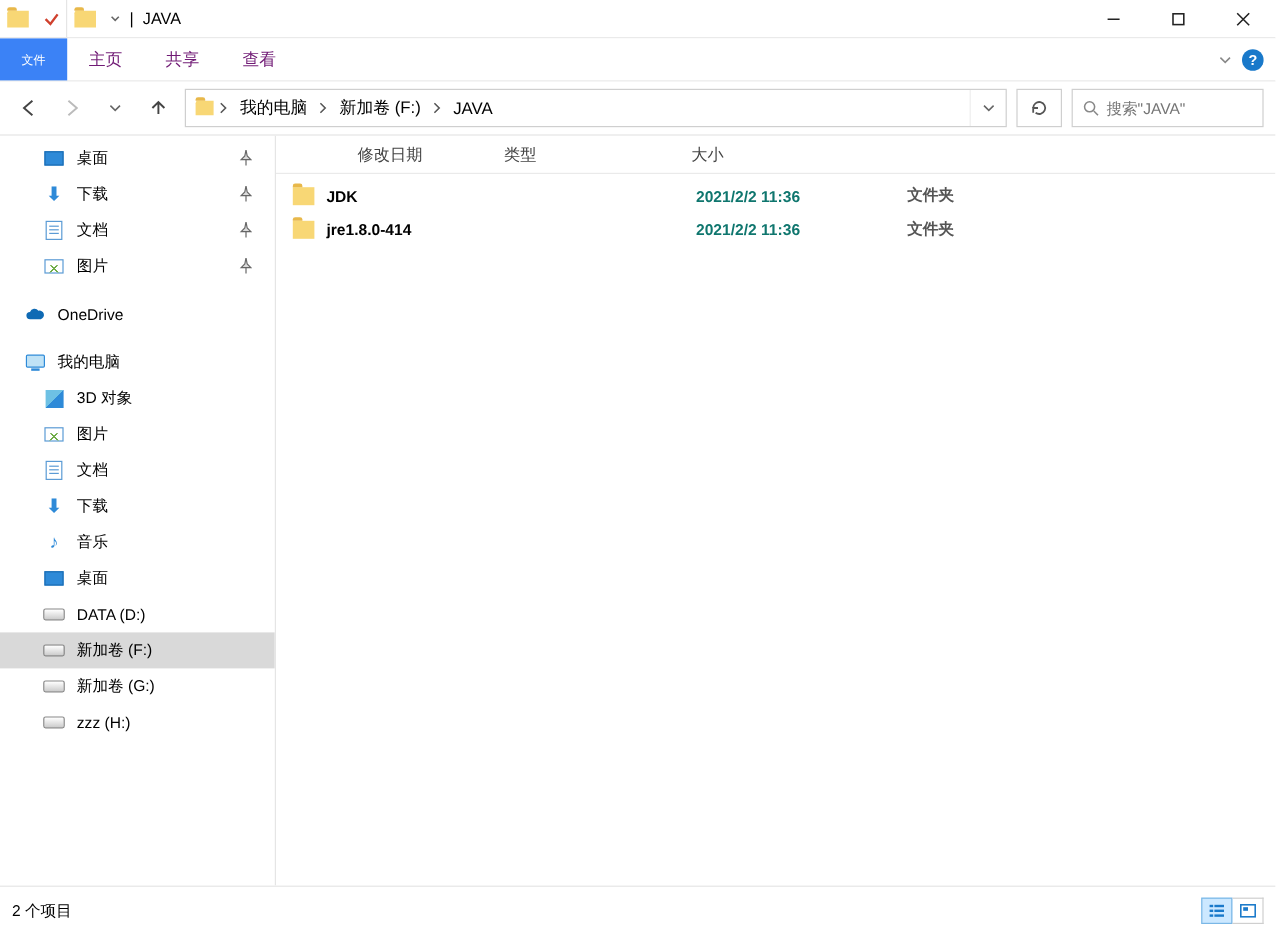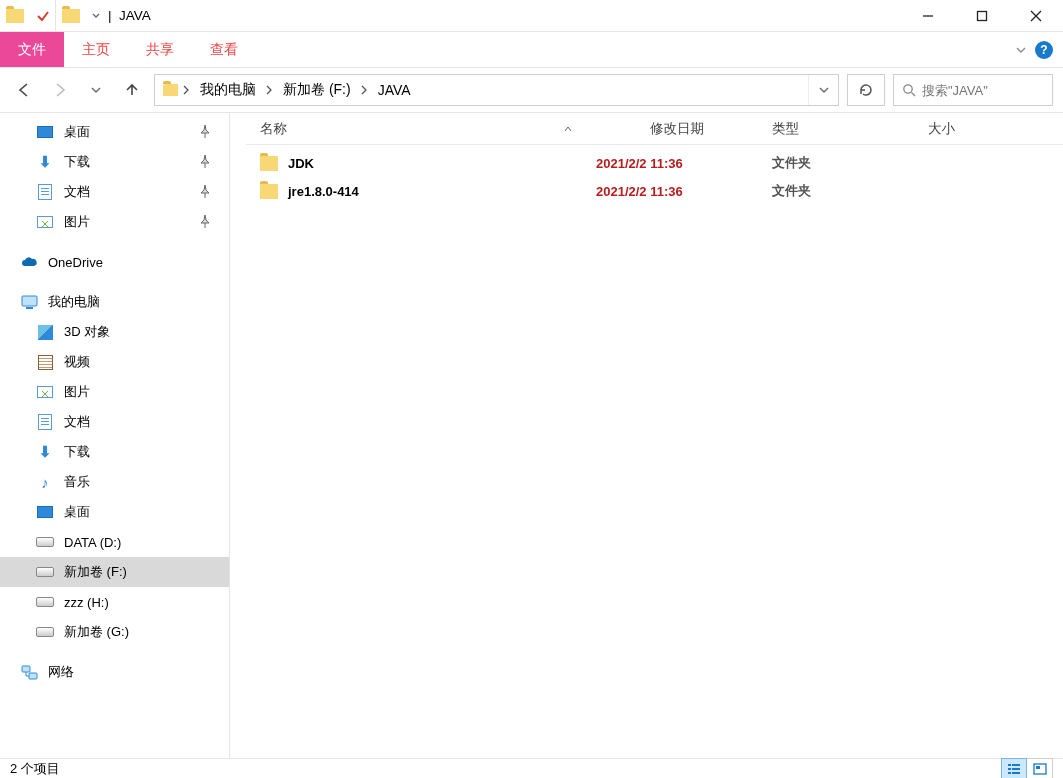--- a/index.html
+++ b/index.html
@@ -89,33 +89,33 @@
 
   
   .menubar {
     height: 36px;
     display: flex;
     align-items: stretch;
     background: #fff;
     border-bottom: 1px solid #e5e5e5;
   }
   .file-tab {
-    background: #ec4899;
+    background: #3b82f6;
     color: #fff;
     padding: 0 18px;
     display: flex;
     align-items: center;
-    font-size: 14px;
+    font-size: 10px;
   }
   .menu-tab {
     padding: 0 18px;
     display: flex;
     align-items: center;
     font-size: 14px;
-    color: #ef4444;
+    color: #701a75;
   }
   .menubar-right {
     margin-left: auto;
     display: flex;
     align-items: center;
     gap: 8px;
     padding-right: 10px;
   }
   .help-badge {
     width: 18px; height: 18px;
@@ -202,21 +202,20 @@
     font-size: 13px;
     color: #888;
   }
 
   
   .body-split {
     flex: 1;
     display: flex;
     overflow: hidden;
     border-top: 1px solid #e5e5e5;
-    gap: 16px;
   }
 
   
   .sidebar {
     width: 230px;
     border-right: 1px solid #e5e5e5;
     overflow-y: auto;
     position: relative;
     padding-top: 4px;
   }
@@ -284,33 +283,33 @@
     display: flex;
     align-items: center;
     cursor: default;
     font-weight: bold;
   }
   .row-name-cell {
     flex: 0 0 336px;
     display:flex; align-items:center; gap:10px;
     padding-left: 14px;
   }
-  .row-date-cell { flex: 0 0 176px; padding-left:14px; color:#b91c1c;}
+  .row-date-cell { flex: 0 0 176px; padding-left:14px; color:#0f766e;}
   .row-type-cell { flex: 0 0 156px; padding-left:14px; color:#555;}
   .row-size-cell { flex: 1; padding-left:14px; color:#555;}
   .folder-icon-sm {
     width:18px; height:15px; position:relative; background:#f8d775;
   }
   .folder-icon-sm::before{
     content:""; position:absolute;left:0;top:-3px;width:8px;height:3px;background:#e8b84a;border-radius:2px 2px 0 0;
   }
 
   
   .statusbar {
-    height: 20px;
+    height: 40px;
     border-top: 1px solid #e5e5e5;
     display: flex;
     align-items: center;
     padding: 0 10px;
     font-size: 13px;
     background: #fff;
   }
   .view-toggles { margin-left:auto; display:flex; gap:0;}
   .view-toggle {
     width:26px; height:22px; border:1px solid #cfcfcf;
@@ -526,26 +525,20 @@
     </div>
 
     <div class="side-item">
       <span class="side-icon">
           <span class="cube-glyph"></span>
         </span>
       <span>3D 对象</span>
     </div>
     <div class="side-item">
       <span class="side-icon">
-          <span class="film-glyph"></span>
-        </span>
-      <span>视频</span>
-    </div>
-    <div class="side-item">
-      <span class="side-icon">
           <span class="pic-glyph"></span>
         </span>
       <span>图片</span>
     </div>
     <div class="side-item">
       <span class="side-icon">
           <span class="doc-glyph"></span>
         </span>
       <span>文档</span>
     </div>
@@ -574,54 +567,36 @@
     <div class="side-item selected-light">
       <span class="side-icon">
           <span class="drive-glyph"></span>
         </span>
       <span>新加卷 (F:)</span>
     </div>
     <div class="side-item">
       <span class="side-icon">
           <span class="drive-glyph"></span>
         </span>
+      <span>新加卷 (G:)</span>
+    </div>
+    <div class="side-item">
+      <span class="side-icon">
+          <span class="drive-glyph"></span>
+        </span>
       <span>zzz (H:)</span>
     </div>
-    <div class="side-item">
-      <span class="side-icon">
-          <span class="drive-glyph"></span>
-        </span>
-      <span>新加卷 (G:)</span>
-    </div>
 
     <div style="height:10px"></div>
 
-    <div class="side-item level0">
-      <span class="side-icon net-glyph">
-        <svg width="17" height="15" viewBox="0 0 17 15">
-            <rect x="1" y="1" width="8" height="6" rx="1" fill="#bfe2f6" stroke="#2e8ad8"></rect>
-            <rect x="8" y="8" width="8" height="6" rx="1" fill="#bfe2f6" stroke="#2e8ad8"></rect>
-            <path d="M5 7 L5 11 L8 11" stroke="#2e8ad8" fill="none"></path>
-          </svg>
-      </span>
-      <span>网络</span>
-    </div>
     <div style="height:50px"></div>
   </div>
 
   <div class="main">
     <div class="columns-header">
-      <div class="col col-name">
-        <span>名称</span>
-        <span class="sort-arrow">
-          <svg width="8" height="6" viewBox="0 0 8 6">
-              <path d="M1 5 L4 1 L7 5" stroke="#666" stroke-width="1" fill="none"></path>
-            </svg>
-        </span>
-      </div>
       <div class="col col-date">修改日期</div>
       <div class="col col-type">类型</div>
       <div class="col col-size">大小</div>
     </div>
     <div class="file-rows">
       <div class="file-row">
         <div class="row-name-cell">
           <span class="side-icon">
               <span class="folder-icon-sm"></span>
             </span>

